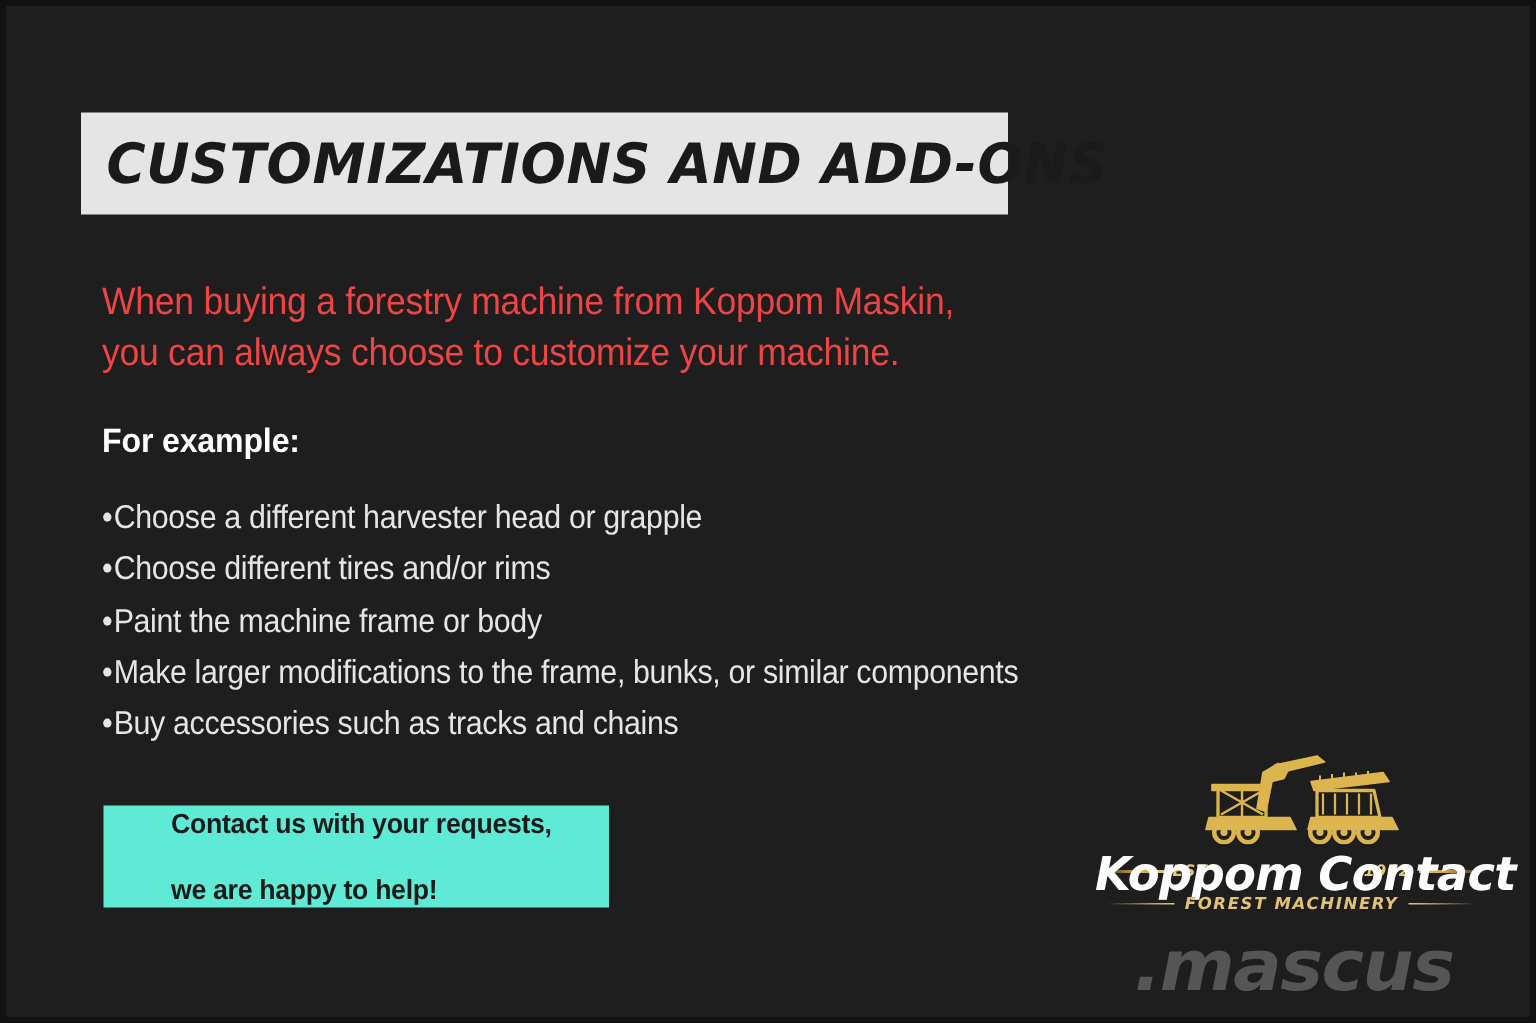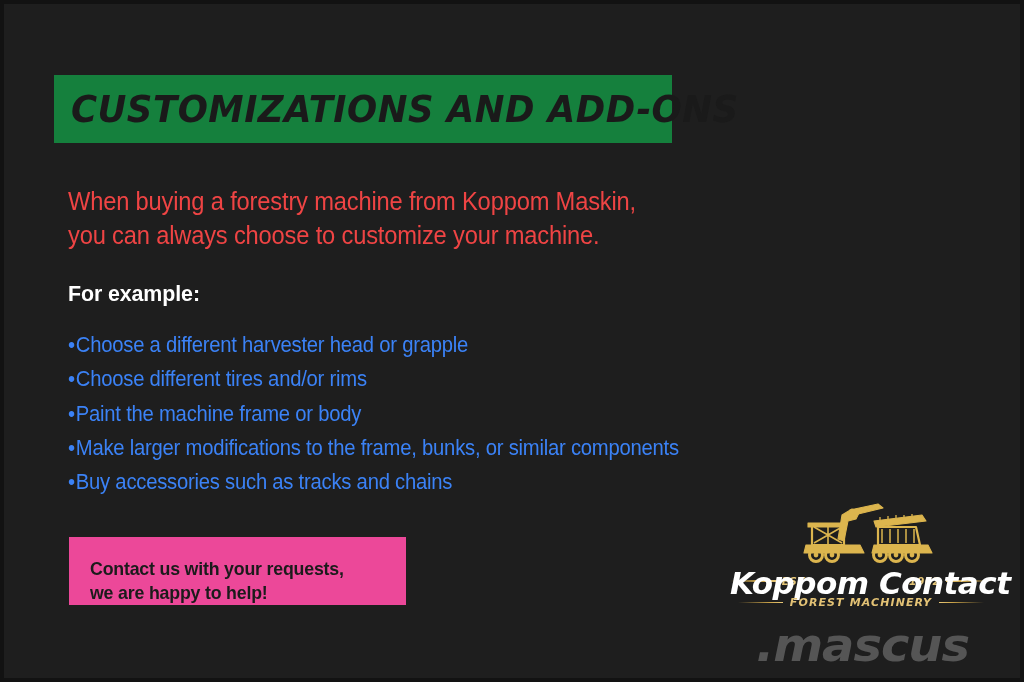--- a/index.html
+++ b/index.html
@@ -18,21 +18,21 @@
     font-family: "Liberation Sans", sans-serif;
   }
 
   
   .title-banner {
     position: absolute;
     left: 50px;
     top: 71px;
     width: 618px;
     height: 68px;
-    background: #15803d;
+    background: #e5e5e5;
     display: flex;
     align-items: center;
     box-sizing: border-box;
     padding-left: 17px;
   }
   .title-text {
     font-family: "DejaVu Sans", sans-serif;
     font-weight: 700;
     font-style: italic;
     font-size: 37px;
@@ -73,46 +73,46 @@
 
   
   .bullets {
     position: absolute;
     left: 64px;
     top: 324px;
     width: 760px;
     list-style: none;
     margin: 0;
     padding: 0;
-    color: #3b82f6;
+    color: #e5e5e5;
     font-family: "Liberation Sans", sans-serif;
     font-size: 22px;
     line-height: 34.3px;
     letter-spacing: -0.25px;
   }
   .bullets li {
     white-space: nowrap;
     transform: scaleX(0.92);
     transform-origin: left center;
   }
   .bullets li .dot { margin-right: 1px; }
 
   
   .contact-btn {
     position: absolute;
     left: 65px;
     top: 533px;
     width: 337px;
     height: 68px;
-    background: #ec4899;
+    background: #5eead4;
     box-sizing: border-box;
     display: flex;
     flex-direction: column;
-    justify-content: flex-end;
-    padding-left: 21px;
+    justify-content: space-between;
+    padding-left: 45px;
   }
   .contact-btn span {
     color: #1b1b1b;
     font-family: "Liberation Sans", sans-serif;
     font-weight: 700;
     font-size: 18.5px;
     line-height: 24px;
     letter-spacing: -0.2px;
     white-space: nowrap;
     transform: scaleX(0.96);

